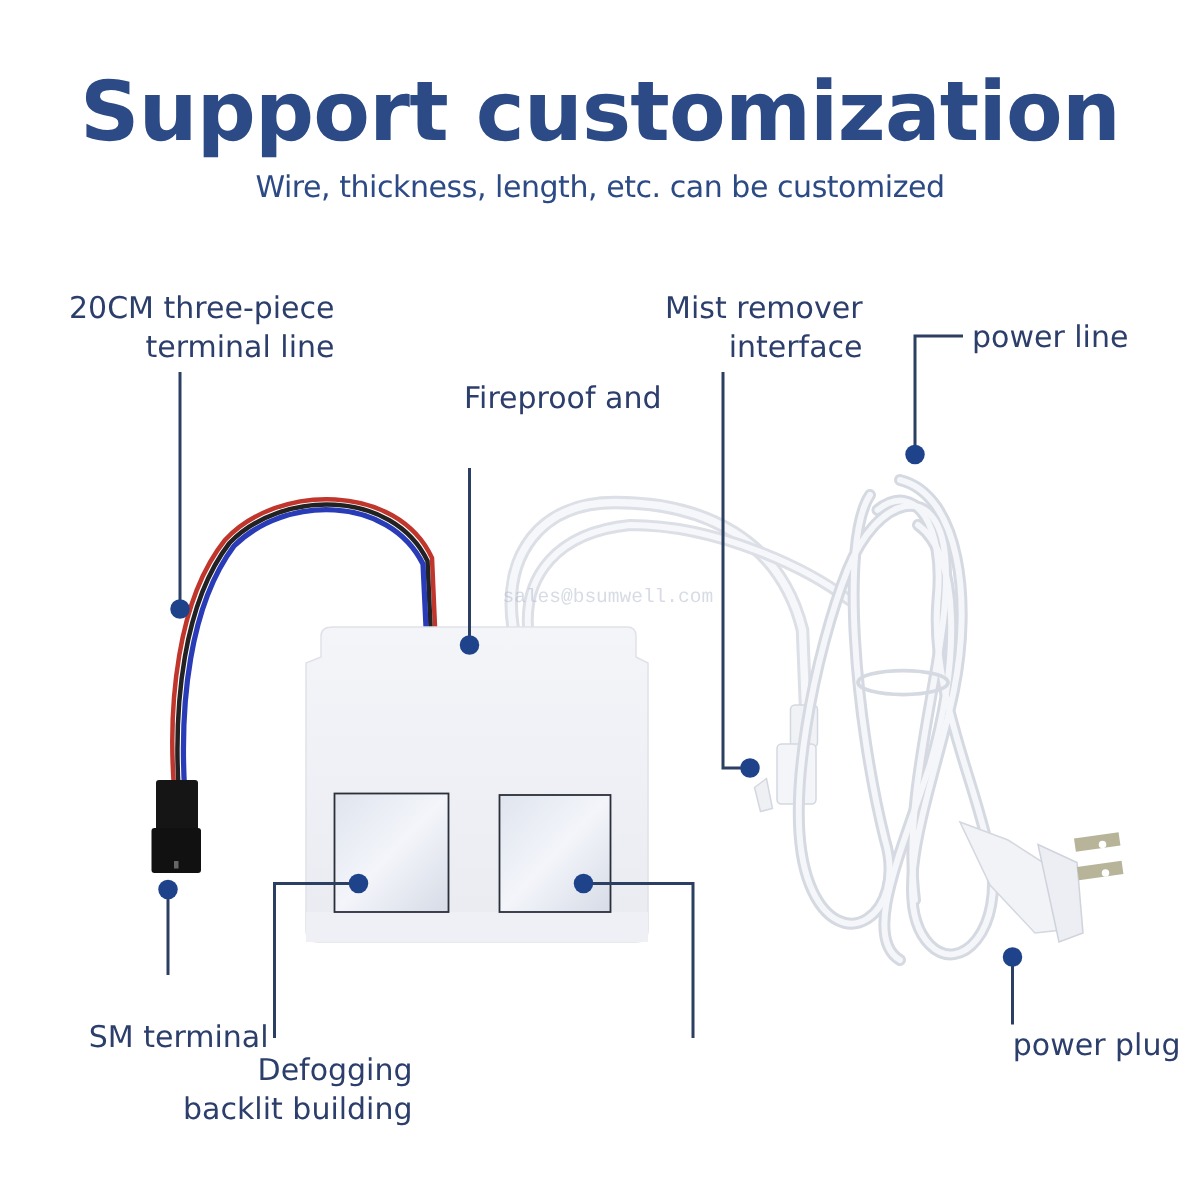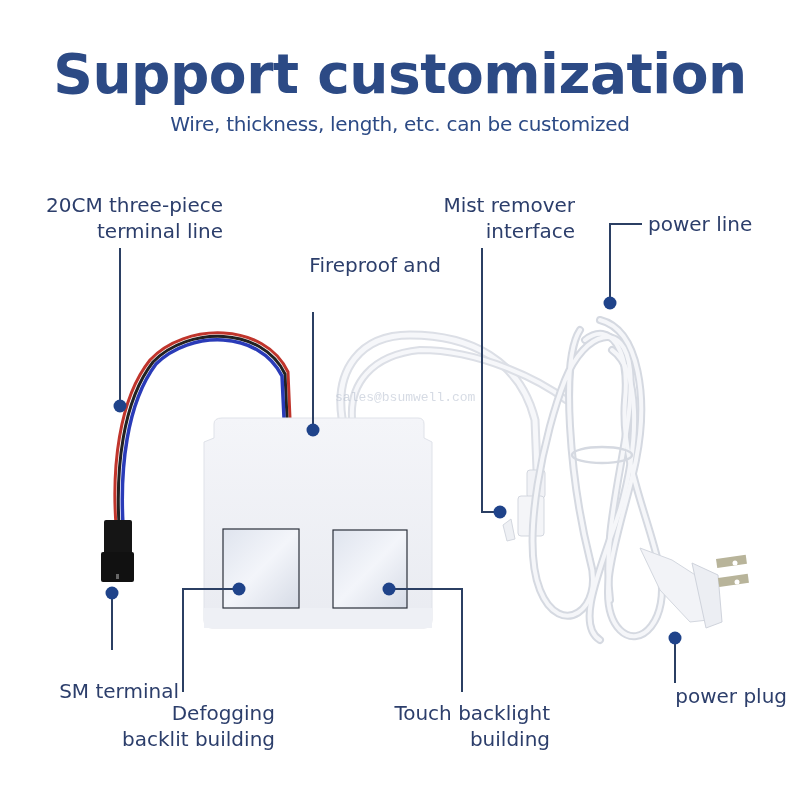--- a/index.html
+++ b/index.html
@@ -167,22 +167,18 @@
 
   <div class="label" style="left:34px; top:650px; width:145px;margin-top:28px;">
     <div>SM terminal</div>
   </div>
 
   <div class="label" style="left:90px; top:700px; width:185px;">
     <div>Defogging</div>
     <div>backlit building</div>
   </div>
 
-  <div class="label" style="left:360px; top:700px; width:190px;">
-    <div>Touch backlight</div>
-    <div>building</div>
-  </div>
 
   <div class="label" style="left:565px; top:683px; width:222px;">
     <div>power plug</div>
   </div>
 
 </div>
 
 </body></html>

